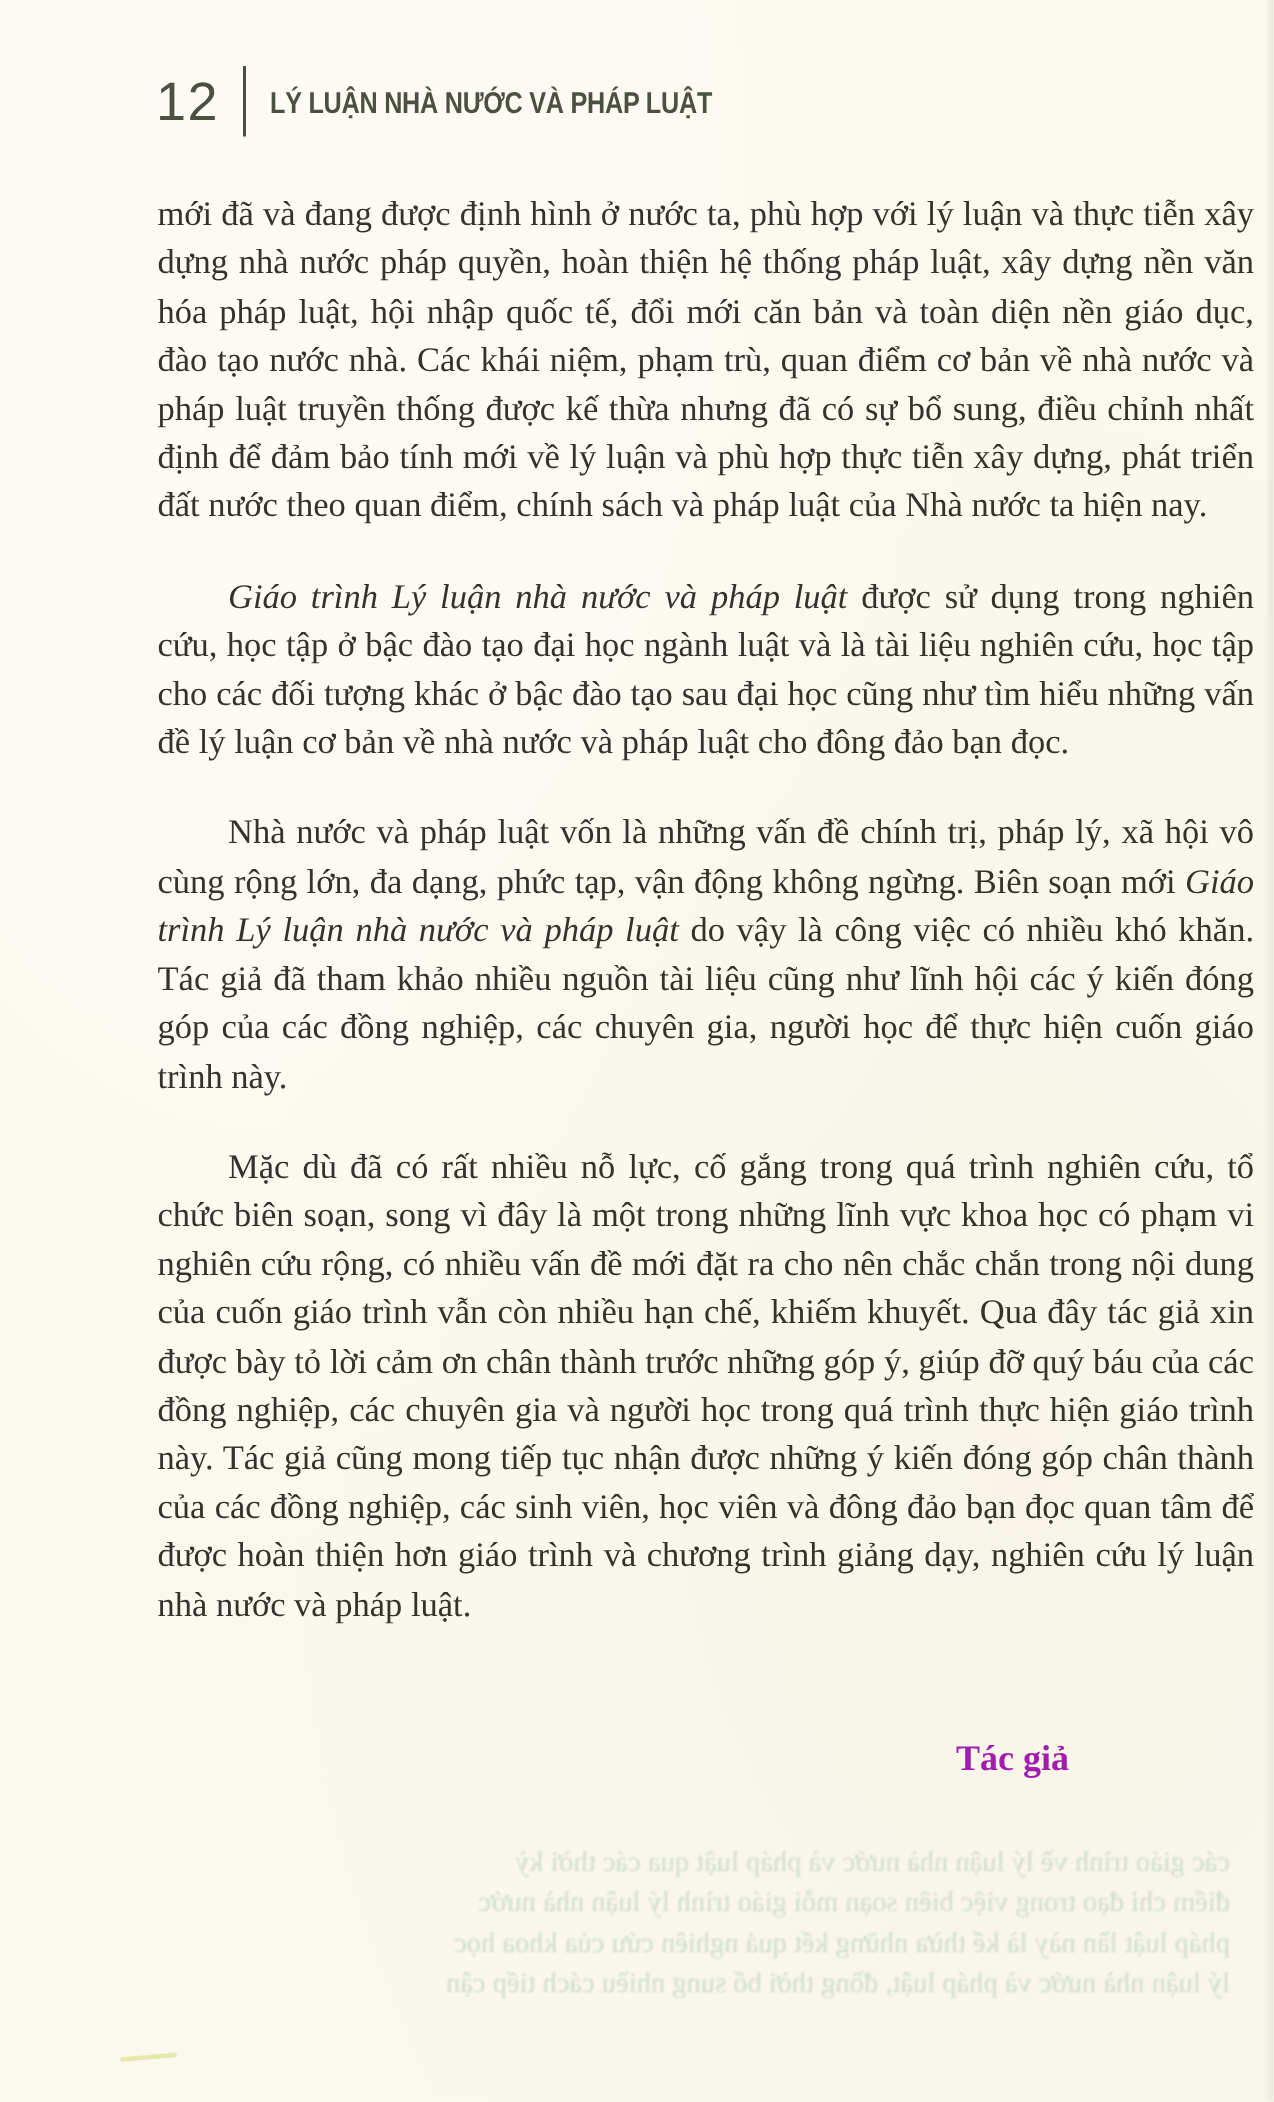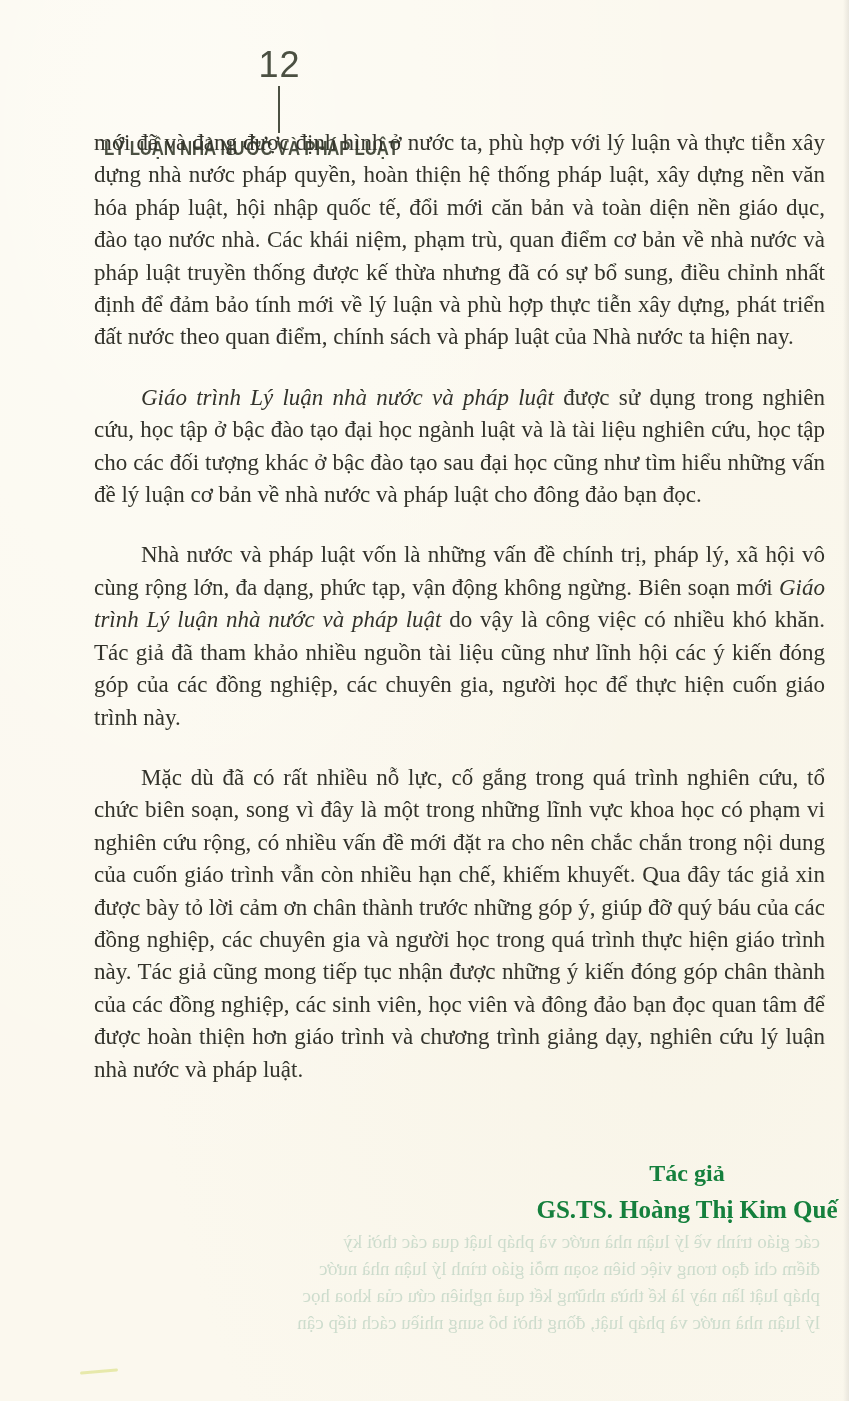--- a/index.html
+++ b/index.html
@@ -19,52 +19,51 @@
     pointer-events: none;
   }
   .scan-edge-right {
     position: absolute; right: 0; top: 0; width: 6px; height: 100%;
     background: linear-gradient(to right, rgba(0,0,0,0), #e9e6dd);
   }
   .page-header {
     position: absolute; top: 44px; left: 104px;
     display: flex; align-items: center;
     color: #4b5042;
-    flex-direction: column;
   }
   .page-number {
     font-family: "Liberation Sans", sans-serif;
     font-size: 36px; font-weight: 400;
     letter-spacing: 1px;
   }
   .header-divider {
     width: 2px; height: 47px; background: #4b5042;
     margin-left: 16px; margin-right: 16px;
   }
   .running-title {
     font-family: "Liberation Sans", sans-serif;
     font-weight: bold; font-size: 20px;
     letter-spacing: -0.2px;
     transform: scaleX(0.84); transform-origin: left center;
     white-space: nowrap;
     padding-top: 4px;
   }
   .body-text {
-    position: absolute; top: 127px; left: 94px; width: 731px;
+    position: absolute; top: 127px; left: 105px; width: 731px;
     color: #33332b;
     font-size: 23px; line-height: 32.4px;
     text-align: justify;
   }
   .body-text p { margin: 0 0 9px 0; }
   .body-text p.indent { text-indent: 47px; margin-top: 28px; }
   .body-text em { font-style: italic; }
   .signature {
-    position: absolute; top: 1160px; right: 4px; width: 316px;
+    position: absolute; top: 1160px; right: 16px; width: 316px;
     text-align: center;
-    color: #15803d;
+    color: #a21caf;
   }
   .signature .sig-role {
     font-weight: bold; font-size: 24px; margin-bottom: 9px;
   }
   .signature .sig-name {
     font-weight: bold; font-size: 25px; white-space: nowrap;
   }
   .showthrough {
     position: absolute; top: 1228px; left: 50px; width: 770px;
     transform: scaleX(-1);
@@ -98,21 +97,20 @@
 
 <main class="body-text" id="paragraphs">
     <p class=""><span>mới đã và đang được định hình ở nước ta, phù hợp với lý luận và thực tiễn xây dựng nhà nước pháp quyền, hoàn thiện hệ thống pháp luật, xây dựng nền văn hóa pháp luật, hội nhập quốc tế, đổi mới căn bản và toàn diện nền giáo dục, đào tạo nước nhà. Các khái niệm, phạm trù, quan điểm cơ bản về nhà nước và pháp luật truyền thống được kế thừa nhưng đã có sự bổ sung, điều chỉnh nhất định để đảm bảo tính mới về lý luận và phù hợp thực tiễn xây dựng, phát triển đất nước theo quan điểm, chính sách và pháp luật của Nhà nước ta hiện nay.</span></p>
     <p class="indent"><em>Giáo trình Lý luận nhà nước và pháp luật</em><span> được sử dụng trong nghiên cứu, học tập ở bậc đào tạo đại học ngành luật và là tài liệu nghiên cứu, học tập cho các đối tượng khác ở bậc đào tạo sau đại học cũng như tìm hiểu những vấn đề lý luận cơ bản về nhà nước và pháp luật cho đông đảo bạn đọc.</span></p>
     <p class="indent"><span>Nhà nước và pháp luật vốn là những vấn đề chính trị, pháp lý, xã hội vô cùng rộng lớn, đa dạng, phức tạp, vận động không ngừng. Biên soạn mới </span><em>Giáo trình Lý luận nhà nước và pháp luật</em><span> do vậy là công việc có nhiều khó khăn. Tác giả đã tham khảo nhiều nguồn tài liệu cũng như lĩnh hội các ý kiến đóng góp của các đồng nghiệp, các chuyên gia, người học để thực hiện cuốn giáo trình này.</span></p>
     <p class="indent"><span>Mặc dù đã có rất nhiều nỗ lực, cố gắng trong quá trình nghiên cứu, tổ chức biên soạn, song vì đây là một trong những lĩnh vực khoa học có phạm vi nghiên cứu rộng, có nhiều vấn đề mới đặt ra cho nên chắc chắn trong nội dung của cuốn giáo trình vẫn còn nhiều hạn chế, khiếm khuyết. Qua đây tác giả xin được bày tỏ lời cảm ơn chân thành trước những góp ý, giúp đỡ quý báu của các đồng nghiệp, các chuyên gia và người học trong quá trình thực hiện giáo trình này. Tác giả cũng mong tiếp tục nhận được những ý kiến đóng góp chân thành của các đồng nghiệp, các sinh viên, học viên và đông đảo bạn đọc quan tâm để được hoàn thiện hơn giáo trình và chương trình giảng dạy, nghiên cứu lý luận nhà nước và pháp luật.</span></p>
   </main>
 
 <div class="signature">
   <div class="sig-role">Tác giả</div>
-  <div class="sig-name">GS.TS. Hoàng Thị Kim Quế</div>
 </div>
 
 <div class="showthrough" id="showthrough">
     <div>các giáo trình về lý luận nhà nước và pháp luật qua các thời kỳ</div>
     <div>điểm chỉ đạo trong việc biên soạn mỗi giáo trình lý luận nhà nước</div>
     <div>pháp luật lần này là kế thừa những kết quả nghiên cứu của khoa học</div>
     <div>lý luận nhà nước và pháp luật, đồng thời bổ sung nhiều cách tiếp cận</div>
   </div>
 
 <div class="artifact-dash"></div>

